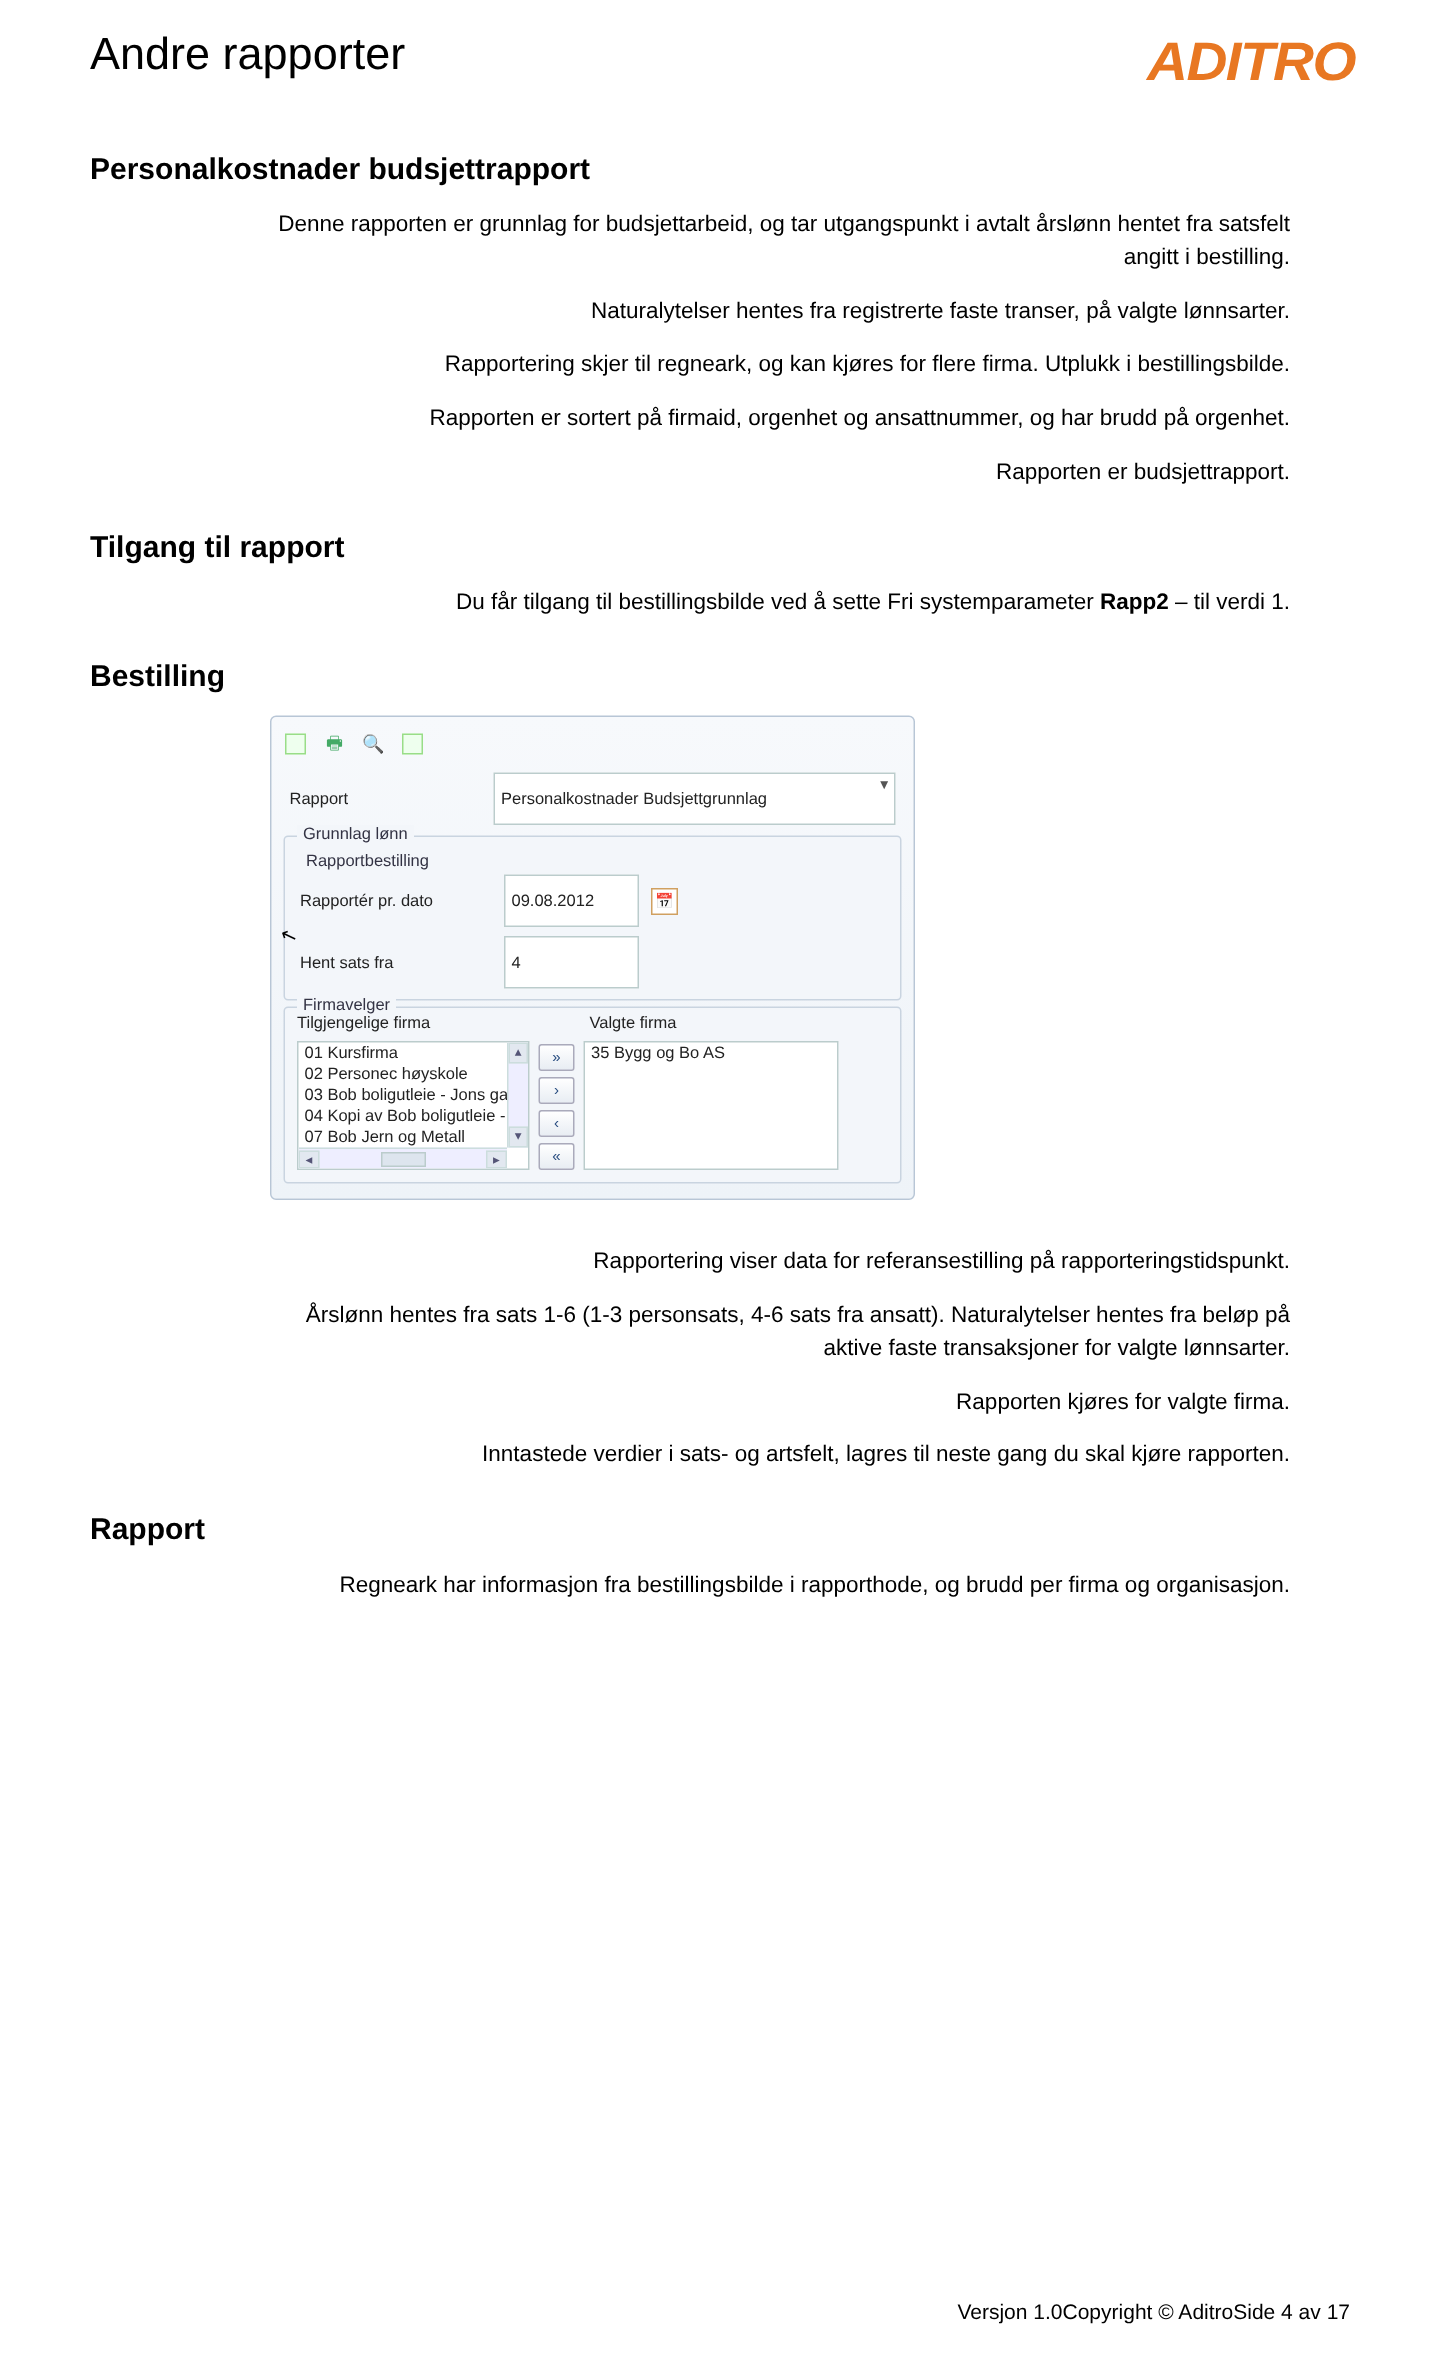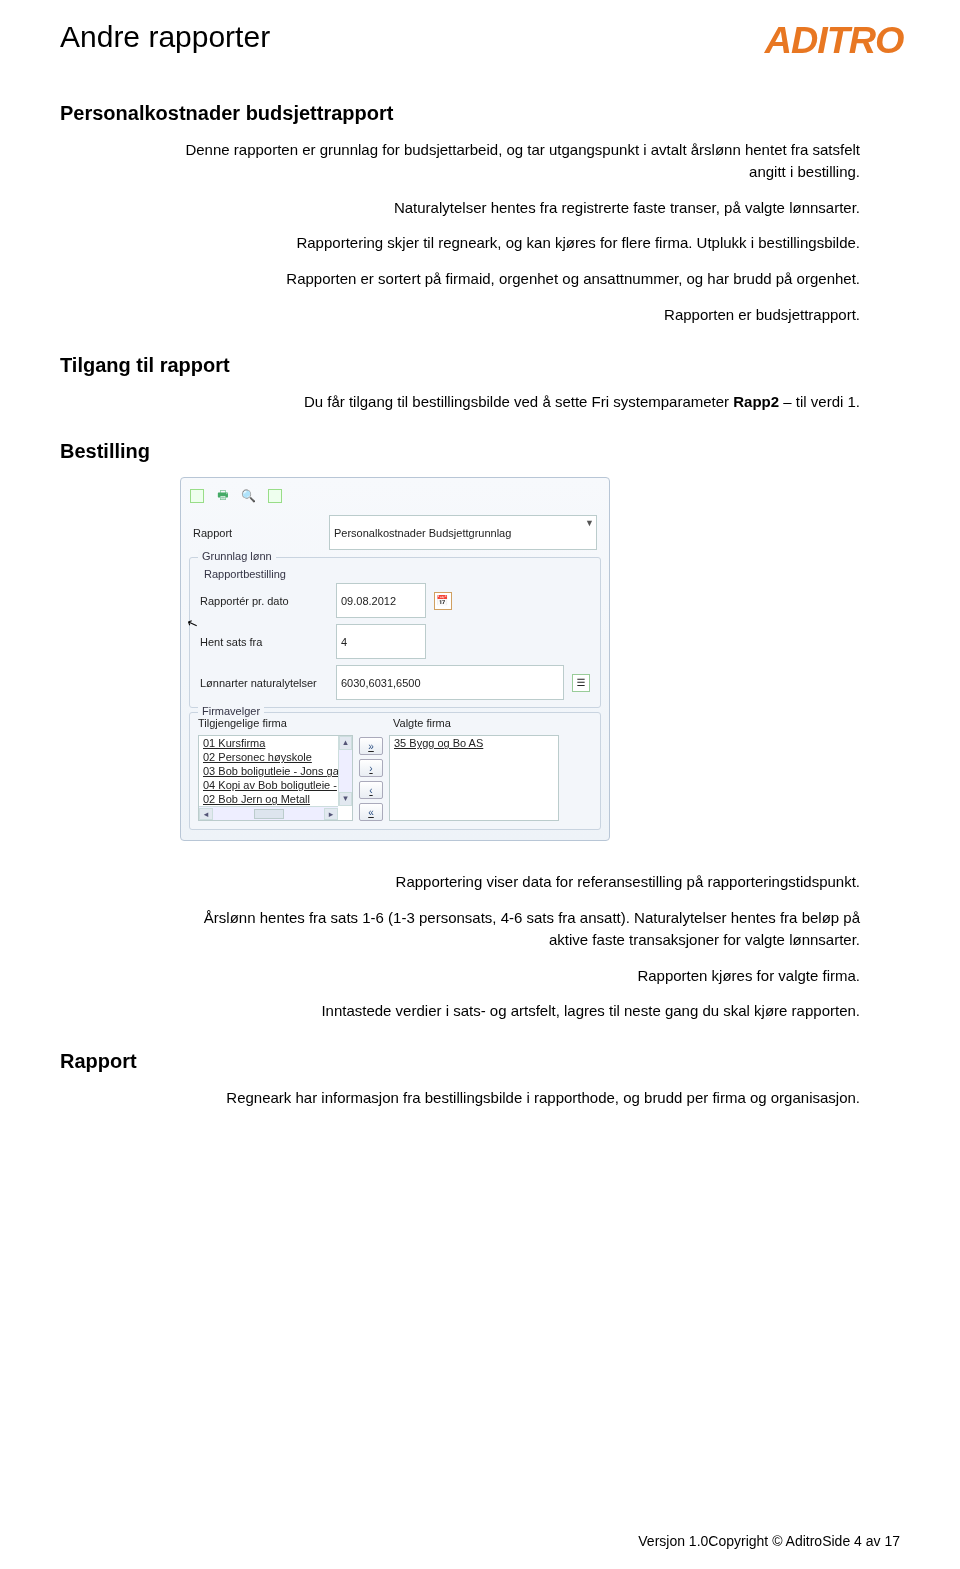--- a/index.html
+++ b/index.html
@@ -126,21 +126,20 @@
     font-size: 11px;
     padding-left: 10px;
     margin-top: 6px;
     color: #334;
   }
   .firma-row {
     display: flex;
     align-items: center;
     gap: 6px;
     padding: 4px;
-    text-decoration: underline;
   }
   .firma-headers {
     display: flex;
     padding: 0 4px 2px 4px;
   }
   .firma-headers span { font-size: 11px; }
   .listbox {
     width: 155px;
     height: 86px;
     background: #fff;
@@ -267,47 +266,40 @@
       <span class="date-btn">📅</span>
     </div>
 
     <div class="form-row">
       <div class="form-label">Hent sats fra</div>
       <div class="form-input" style="flex:0 0 90px">
         <span>4</span>
       </div>
     </div>
 
-    <div class="form-row">
-      <div class="form-label">Lønnarter naturalytelser</div>
-      <div class="form-input">
-        <span>6030,6031,6500</span>
-      </div>
-      <span class="date-btn" style="border-color:#9c9">☰</span>
-    </div>
 
     <span class="cursor-arrow">↖</span>
   </div>
 
   <div class="group-outline">
     <span class="group-legend">Firmavelger</span>
 
     <div class="firma-headers">
       <span style="width:165px">Tilgjengelige firma</span>
       <span style="width:30px"></span>
       <span>Valgte firma</span>
     </div>
 
     <div class="firma-row">
       <div class="listbox">
         <div class="item">01 Kursfirma</div>
         <div class="item">02 Personec høyskole</div>
         <div class="item">03 Bob boligutleie - Jons ga</div>
         <div class="item">04 Kopi av Bob boligutleie -</div>
-        <div class="item">02 Bob Jern og Metall</div>
+        <div class="item">07 Bob Jern og Metall</div>
         <div class="scrollv">
           <div class="up">▴</div>
           <div class="down">▾</div>
         </div>
         <div class="scrollh">
           <div class="left">◂</div>
           <div class="thumb"></div>
           <div class="right">▸</div>
         </div>
       </div>

